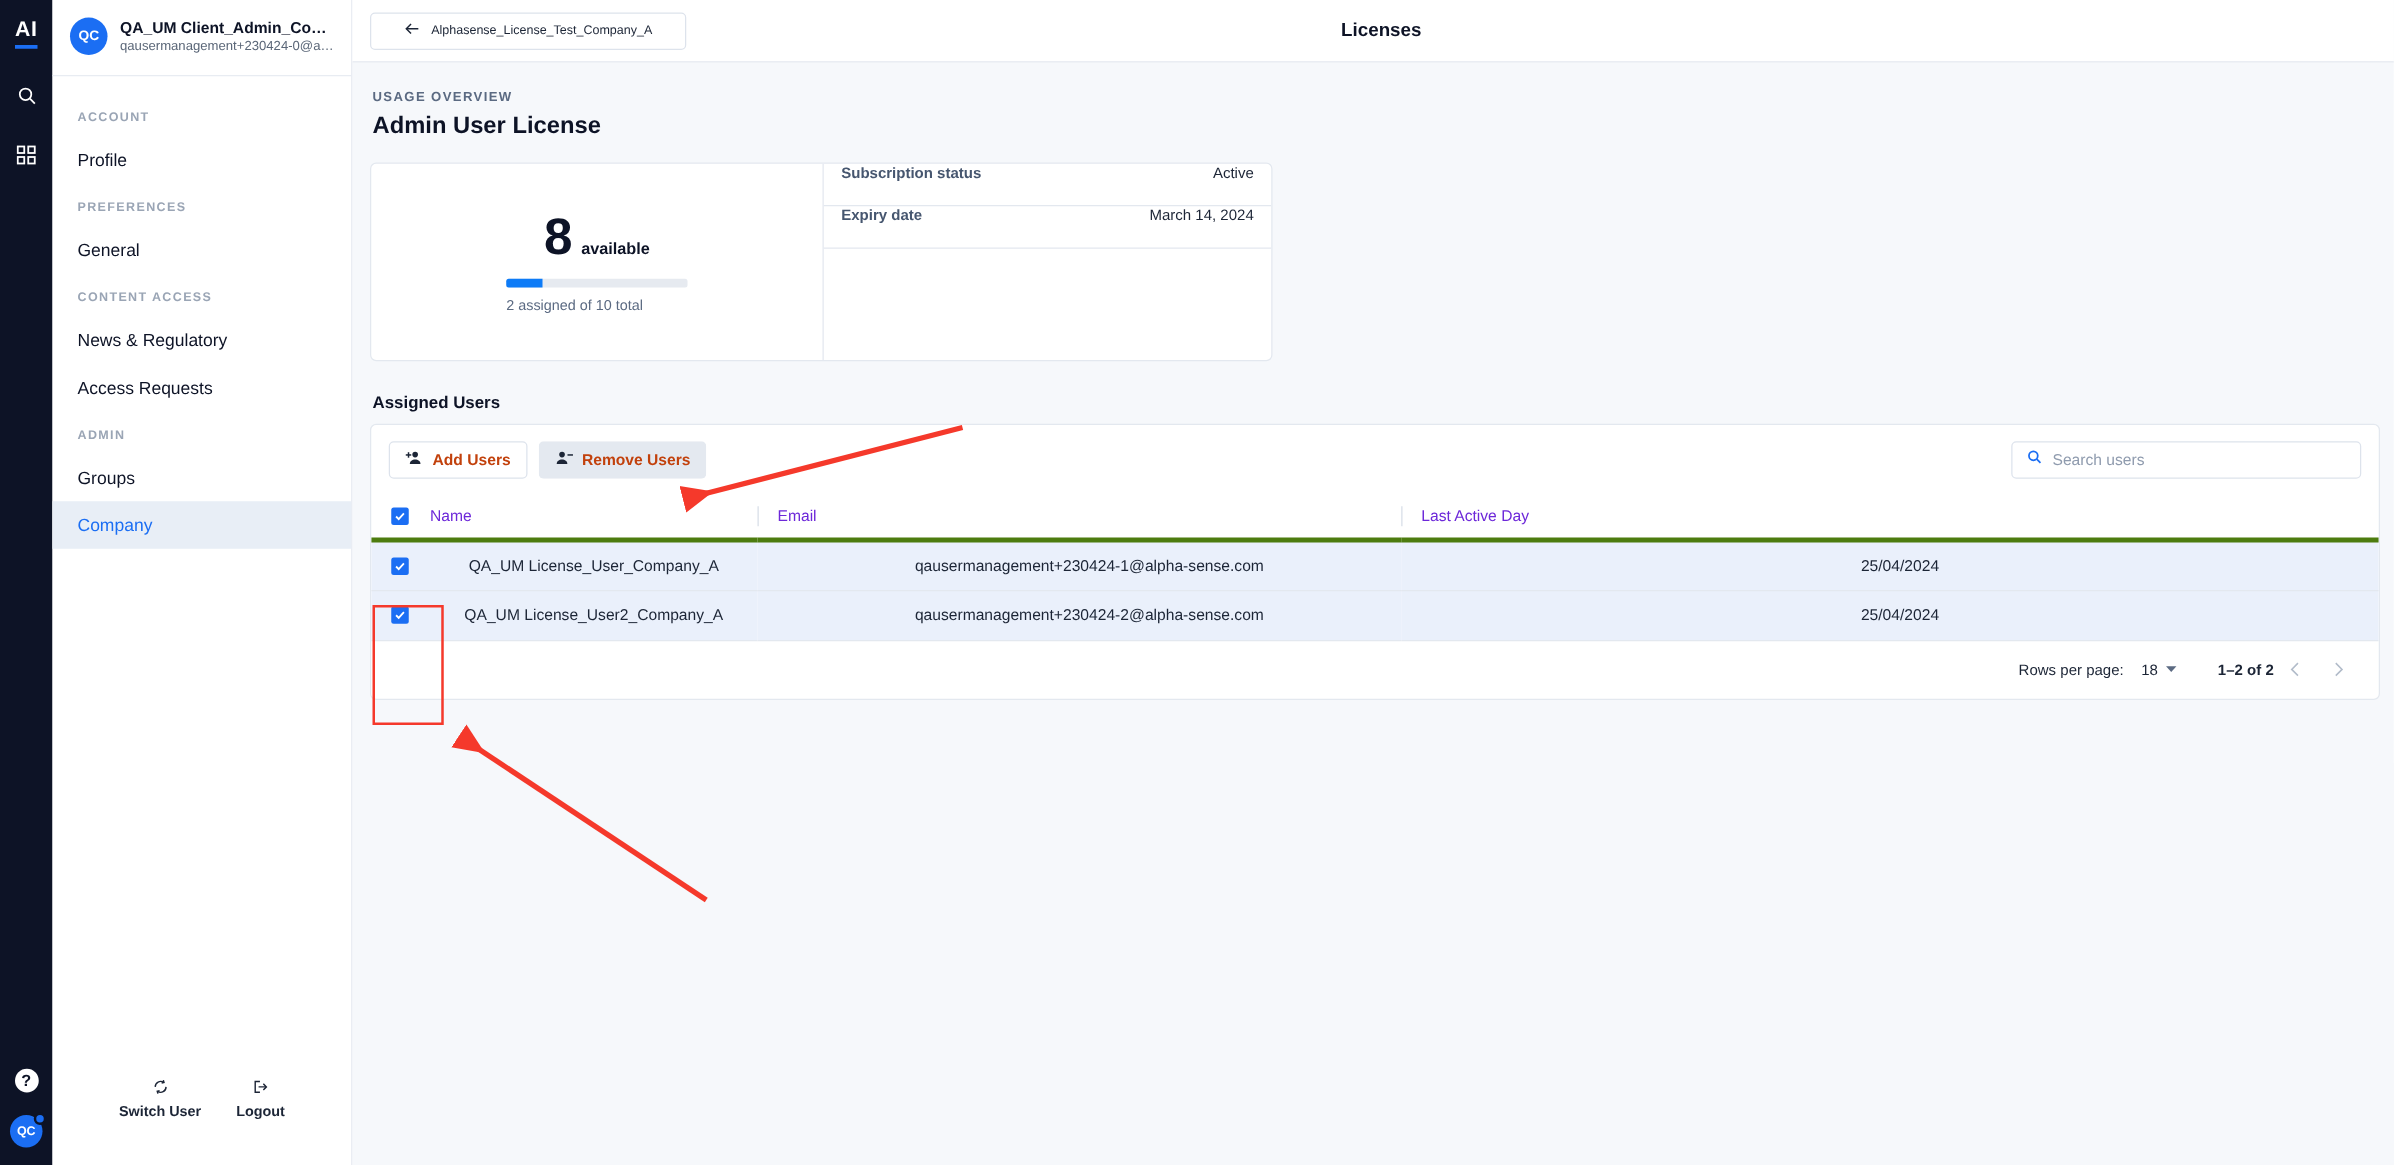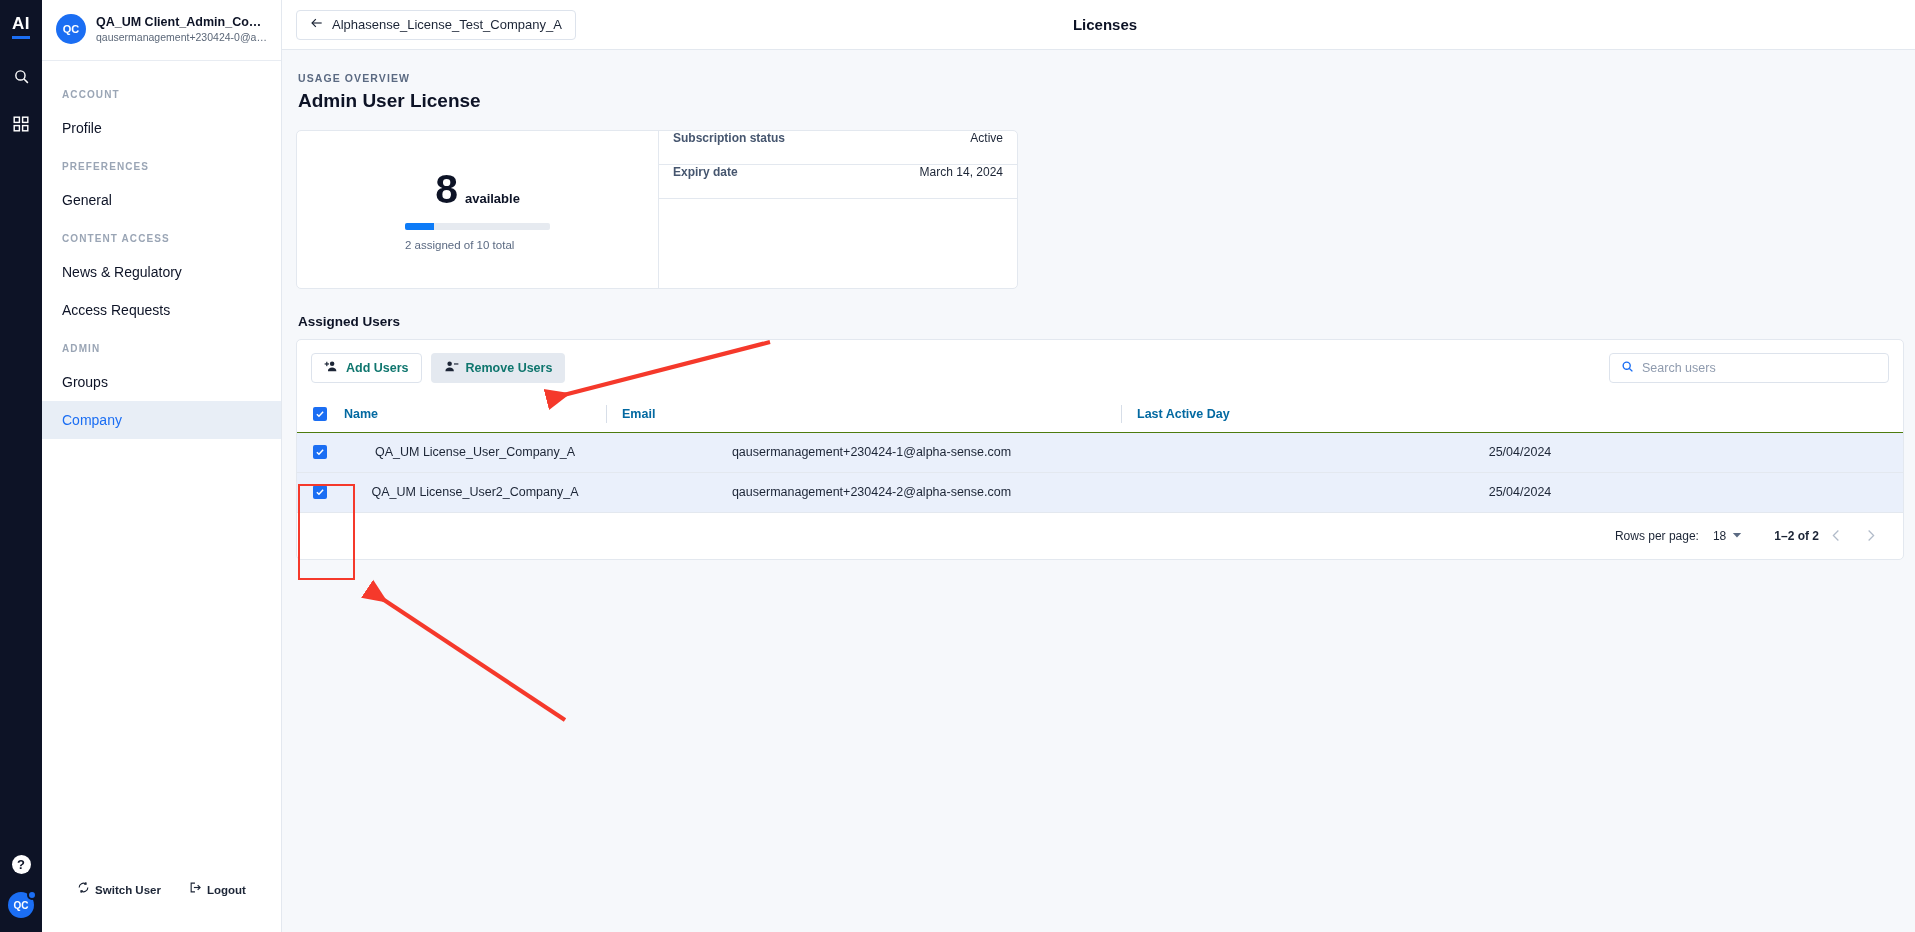--- a/index.html
+++ b/index.html
@@ -72,34 +72,34 @@
   .sb-item {
     font-size: 14px; color: #0d1326; padding: 9px 0 9px 20px;
     line-height: 20px; cursor: pointer;
   }
   .sb-item.active { background: #e8eef6; color: #1b6ef3; font-weight: 400; }
   .sb-footer {
     display: flex; align-items: center; justify-content: center; gap: 28px;
     padding: 0 10px 36px 10px;
   }
   .sb-footer-btn {
-    display: flex; align-items: flex-end; gap: 5px;
-    font-size: 11.5px; font-weight: 700; color: #1c2536; cursor: pointer;
+    display: flex; align-items: center; gap: 5px;
+    font-size: 11.5px; font-weight: 700; color: #1c2536; cursor: pointer; flex-direction: column;
   }
 
   
   .main { flex: 1; height: 932px; background: #f6f8fb; display: flex; flex-direction: column; }
   .topbar {
     height: 50px; background: #ffffff; border-bottom: 1px solid #e3e8ef;
     display: flex; align-items: center; position: relative; flex: 0 0 50px;
   }
   .back-btn {
     margin-left: 14px; height: 30px; display: inline-flex; align-items: center; gap: 8px;
-    padding: 0 13px; border: 1px solid #dde3ec; border-radius: 4px;
-    background: #fff; font-size: 13px; color: #1c2536; cursor: pointer;
+    padding: 0 26px; border: 1px solid #dde3ec; border-radius: 4px;
+    background: #fff; font-size: 10px; color: #1c2536; cursor: pointer;
   }
   .topbar-title {
     position: absolute; left: 0; right: 0; text-align: center;
     font-size: 15px; font-weight: 700; color: #0d1326; pointer-events: none;
   }
 
   .content { padding: 22px 24px 0 14px; overflow: hidden; }
   .eyebrow {
     font-size: 10.5px; font-weight: 700; letter-spacing: 1.1px;
     color: #5b6a82; text-transform: uppercase; padding-left: 2px;
@@ -133,39 +133,39 @@
 
   
   .sec-title { font-size: 13.5px; font-weight: 700; color: #0d1326; margin-top: 25px; padding-left: 2px; }
   .users-panel {
     margin-top: 10px; background: #fff; border: 1px solid #e3e8ef; border-radius: 5px;
     width: 1608px; overflow: hidden;
   }
   .panel-toolbar { height: 56px; display: flex; align-items: center; padding: 0 14px; }
   .btn {
     height: 30px; display: inline-flex; align-items: center; gap: 7px; padding: 0 12px;
-    border-radius: 4px; font-size: 12.5px; font-weight: 700; color: #0f766e; cursor: pointer;
+    border-radius: 4px; font-size: 12.5px; font-weight: 700; color: #c2410c; cursor: pointer;
   }
   .btn-outline { background: #fff; border: 1px solid #dde3ec; }
   .btn-soft { background: #e4e9f0; border: 1px solid transparent; margin-left: 9px; }
   .search-box {
     margin-left: auto; width: 280px; height: 30px; border: 1px solid #dde3ec;
     border-radius: 4px; display: flex; align-items: center; gap: 8px; padding: 0 11px;
     background: #fff;
   }
   .search-box input {
     border: none; outline: none; font-size: 12.5px; color: #1c2536;
     font-family: "Liberation Sans", sans-serif; width: 100%; background: transparent;
   }
   .search-box input::placeholder { color: #8f9bae; }
 
   table.users { width: 100%; border-collapse: collapse; }
   table.users th, table.users td { text-align: left; font-size: 12.5px; }
   table.users thead th {
-    height: 36px; font-weight: 700; color: #0369a1; border-bottom: 1px solid #4d7c0f;
+    height: 36px; font-weight: 400; color: #6d28d9; border-bottom: 4px solid #4d7c0f;
     position: relative;
   }
   table.users thead th.div::before {
     content: ""; position: absolute; left: 0; top: 9px; bottom: 9px; width: 1px; background: #d7dee8;
   }
   table.users tbody tr { background: #eaf0fb; }
   table.users tbody td { height: 40px; color: #1c2536; border-bottom: 1px solid #e3e8ef; text-align: center; }
   table.users tbody tr:last-child td { border-bottom: 1px solid #e3e8ef; }
   .col-chk { width: 47px; padding-left: 16px; }
   .col-name { width: 262px; }

